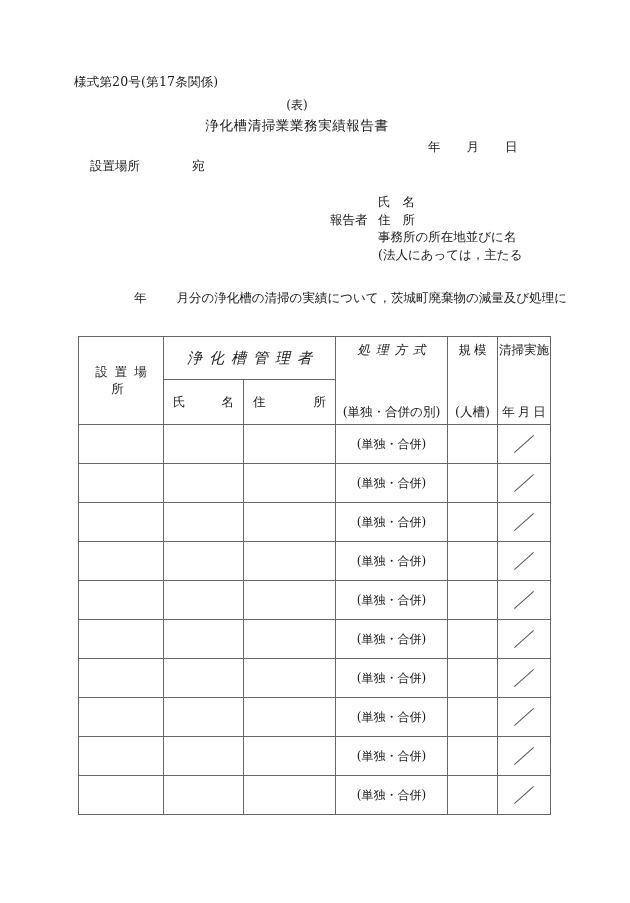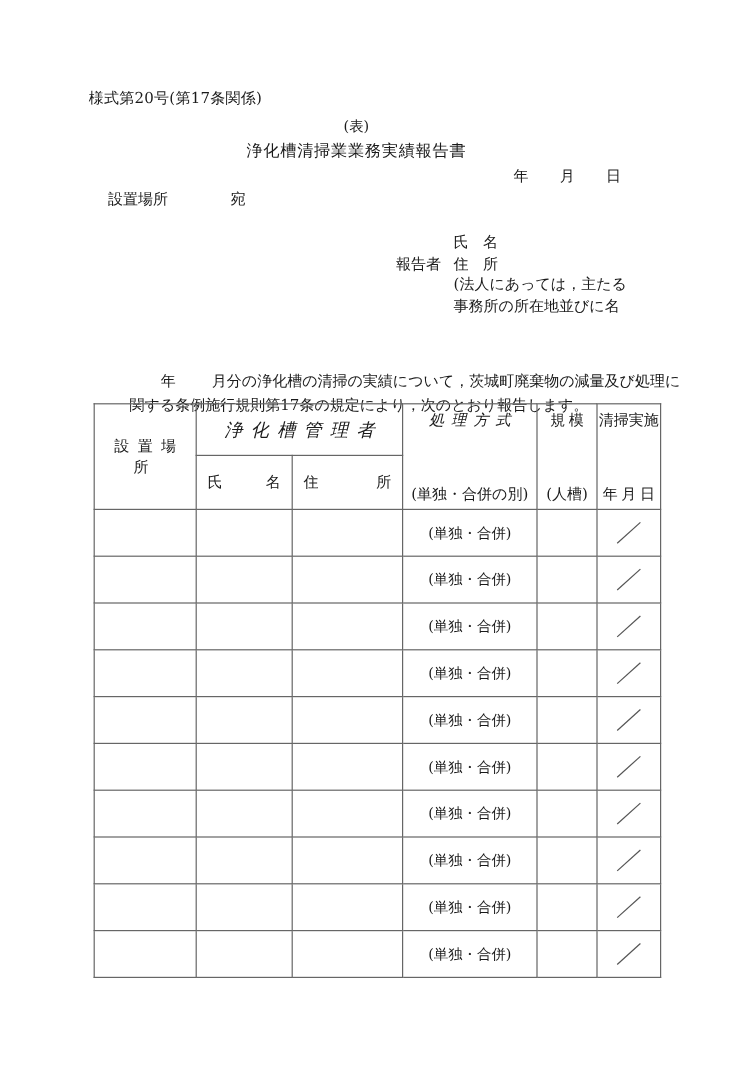--- a/index.html
+++ b/index.html
@@ -104,21 +104,20 @@
     position: absolute;
     left: 108px;
     top: 288px;
     width: 452px;
     font-size: 12.5px;
     line-height: 20px;
   }
   .body-para .line1 {
     text-indent: 26px;
     white-space: nowrap;
-    margin-top: 20px;
   }
   .body-para .year-sp {
     display: inline-block;
     width: 30px;
   }
   .body-para .line2 {
     white-space: nowrap;
   }
 
   
@@ -227,27 +226,26 @@
     <span>設置場所</span><span class="gap"></span><span>宛</span>
   </div>
 
   <div class="reporter">
     <div class="reporter-row">
       <span class="reporter-label"></span><span class="reporter-field"><span>氏</span><span class="w"></span><span>名</span></span>
     </div>
     <div class="reporter-row">
       <span class="reporter-label">報告者</span><span class="reporter-field"><span>住</span><span class="w"></span><span>所</span></span>
     </div>
+    <div class="reporter-indent">事務所の所在地並びに名</div>
     <div class="reporter-indent">(法人にあっては，主たる</div>
-    <div class="reporter-indent">事務所の所在地並びに名</div>
   </div>
 
   <div class="body-para">
     <div class="line1"><span>年</span><span class="year-sp"></span><span>月分の浄化槽の清掃の実績について，茨城町廃棄物の減量及び処理に</span></div>
-    <div class="line2">関する条例施行規則第17条の規定により，次のとおり報告します。</div>
   </div>
 
   <table class="report-table">
     <colgroup>
       <col class="col-place">
       <col class="col-name">
       <col class="col-address">
       <col class="col-method">
       <col class="col-scale">
       <col class="col-date">

